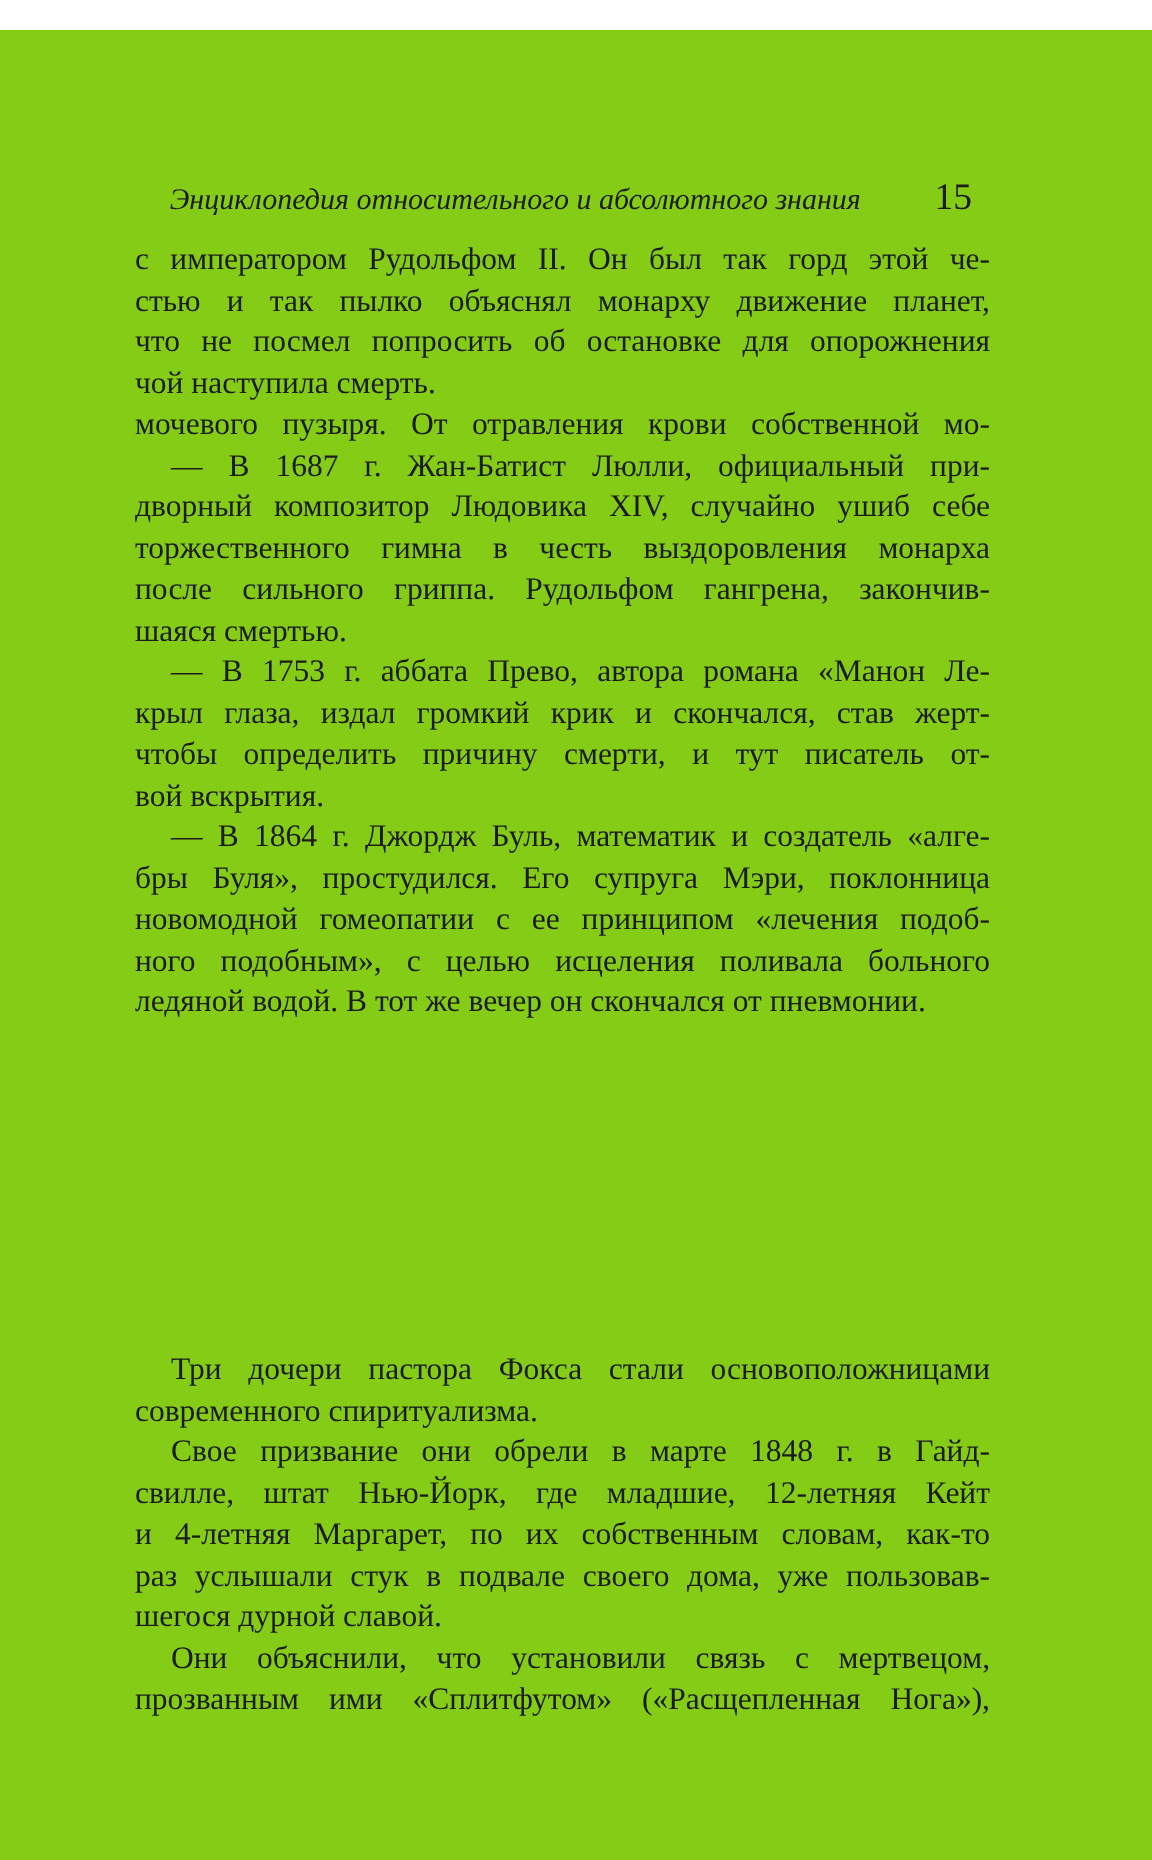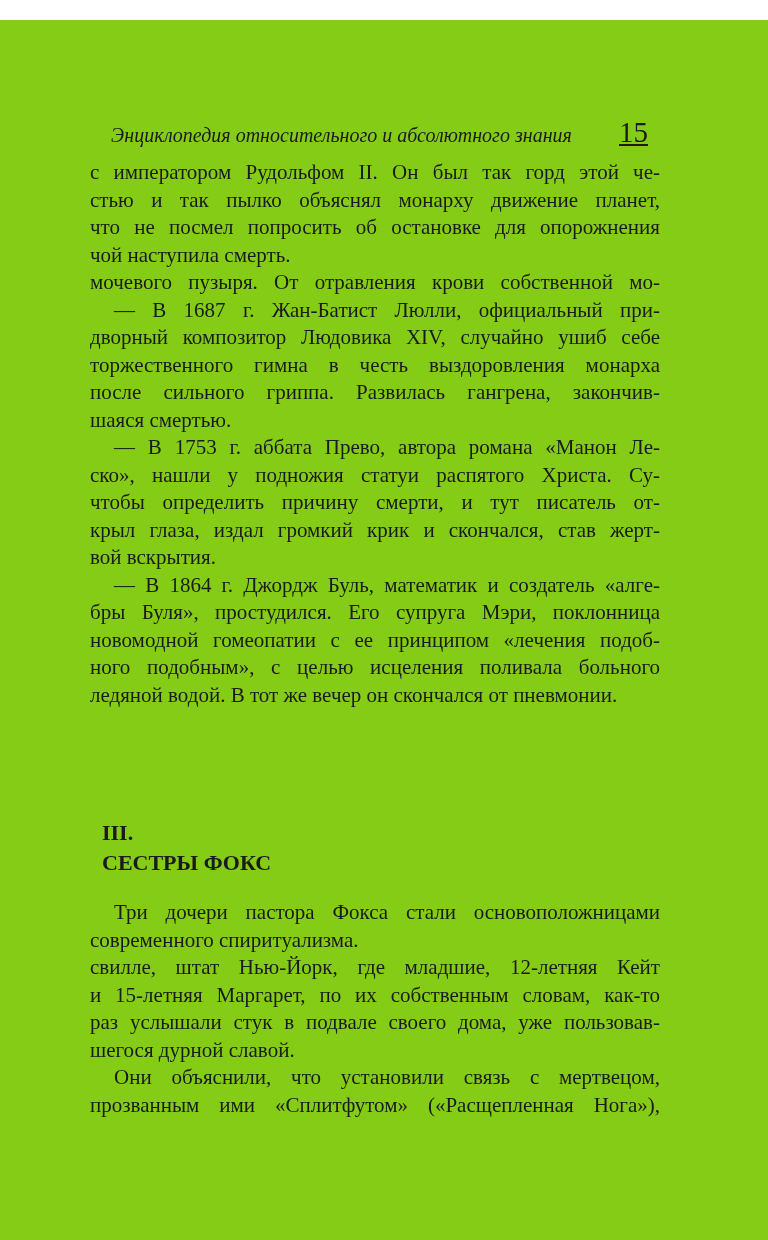--- a/index.html
+++ b/index.html
@@ -27,24 +27,23 @@
   }
   .running-title {
     flex: 1;
     text-align: center;
     font-style: italic;
     font-size: 20px;
     line-height: 24px;
     white-space: nowrap;
   }
   .page-number {
-    font-size: 29px;
+    font-size: 25px;
     line-height: 26px;
     padding-left: 14px;
-    text-decoration: underline;
   }
   .text-block {
     position: absolute;
     left: 90px;
     width: 570px;
     font-size: 21px;
     line-height: 27.5px;
   }
   #block-top { top: 139px; }
   #block-bottom { top: 879px; }
@@ -82,52 +81,48 @@
         <div class="line">с императором Рудольфом II. Он был так горд этой че-</div>
         <div class="line">стью и так пылко объяснял монарху движение планет,</div>
         <div class="line">что не посмел попросить об остановке для опорожнения</div>
         <div class="line para-end">чой наступила смерть.</div>
         <div class="line">мочевого пузыря. От отравления крови собственной мо-</div>
       </div>
       <div class="paragraph">
         <div class="line indent">— В 1687 г. Жан-Батист Люлли, официальный при-</div>
         <div class="line">дворный композитор Людовика XIV, случайно ушиб себе</div>
         <div class="line">торжественного гимна в честь выздоровления монарха</div>
-        <div class="line">после сильного гриппа. Развилась гангрена, закончив-</div>
+        <div class="line">после сильного гриппа. Рудольфом гангрена, закончив-</div>
         <div class="line para-end">шаяся смертью.</div>
       </div>
       <div class="paragraph">
         <div class="line indent">— В 1753 г. аббата Прево, автора романа «Манон Ле-</div>
-        <div class="line">ско», нашли у подножия статуи распятого Христа. Су-</div>
+        <div class="line">крыл глаза, издал громкий крик и скончался, став жерт-</div>
         <div class="line">чтобы определить причину смерти, и тут писатель от-</div>
-        <div class="line">крыл глаза, издал громкий крик и скончался, став жерт-</div>
         <div class="line para-end">вой вскрытия.</div>
       </div>
       <div class="paragraph">
         <div class="line indent">— В 1864 г. Джордж Буль, математик и создатель «алге-</div>
         <div class="line">бры Буля», простудился. Его супруга Мэри, поклонница</div>
         <div class="line">новомодной гомеопатии с ее принципом «лечения подоб-</div>
         <div class="line">ного подобным», с целью исцеления поливала больного</div>
         <div class="line para-end">ледяной водой. В тот же вечер он скончался от пневмонии.</div>
       </div>
     </div>
 
-  <div class="section-heading">
-    <div>III.</div>
-    <div>СЕСТРЫ ФОКС</div>
-  </div>
 
   <div class="text-block" id="block-bottom">
       <div class="paragraph">
         <div class="line indent">Три дочери пастора Фокса стали основоположницами</div>
         <div class="line para-end">современного спиритуализма.</div>
       </div>
       <div class="paragraph">
+        <div class="line indent">Свое призвание они обрели в марте 1848 г. в Гайд-</div>
         <div class="line">свилле, штат Нью-Йорк, где младшие, 12-летняя Кейт</div>
-        <div class="line">и 15-летняя Маргарет, по их собственным словам, как-то</div>
+        <div class="line">и 4-летняя Маргарет, по их собственным словам, как-то</div>
         <div class="line">раз услышали стук в подвале своего дома, уже пользовав-</div>
         <div class="line para-end">шегося дурной славой.</div>
       </div>
       <div class="paragraph">
         <div class="line indent">Они объяснили, что установили связь с мертвецом,</div>
         <div class="line">прозванным ими «Сплитфутом» («Расщепленная Нога»),</div>
       </div>
     </div>
 
 </div>

